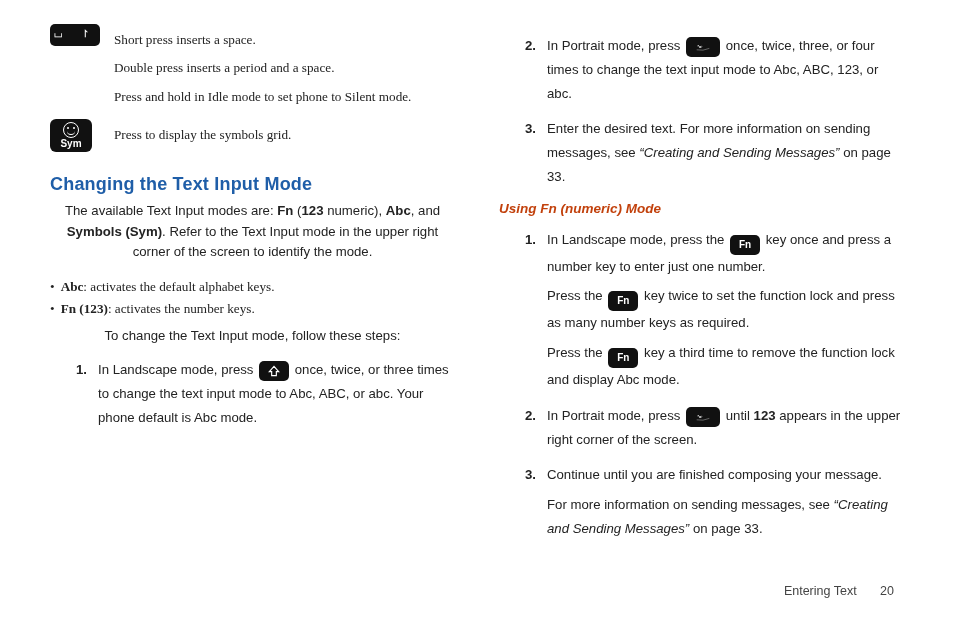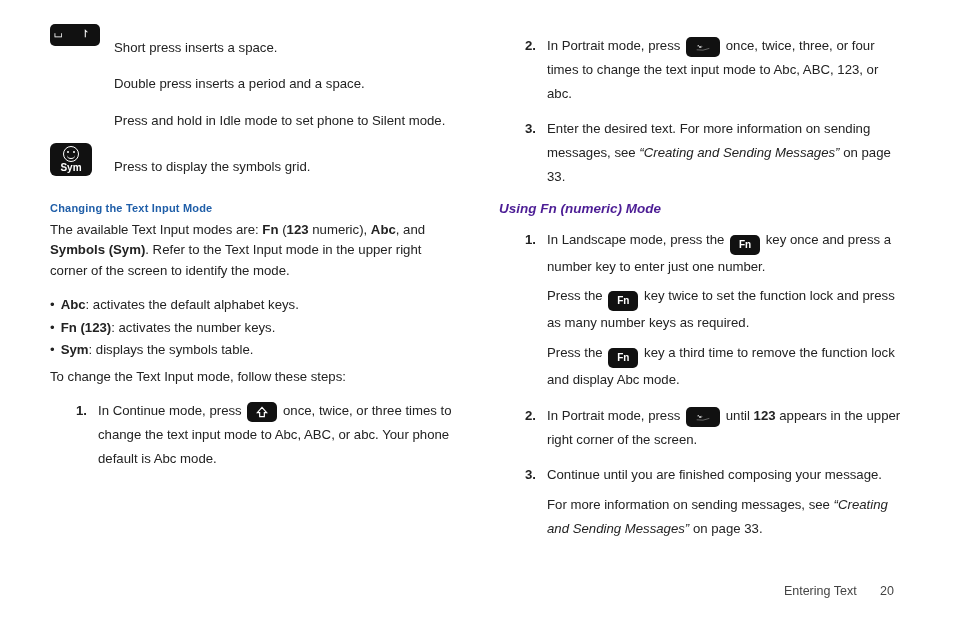--- a/index.html
+++ b/index.html
@@ -30,21 +30,21 @@
   .key-row {
     display: flex;
     align-items: flex-start;
     margin-bottom: 6px;
   }
   .key-icon {
     flex: 0 0 50px;
     margin-right: 14px;
     margin-top: 2px;
   }
-  .key-desc p { margin: 16px 0 2px 0; line-height: 1.55; }
+  .key-desc p { margin: 8px 0 2px 0; line-height: 1.55; font-family: Liberation Serif, serif; }
 
   .icon-box {
     display: inline-block;
     background: #111;
     color: #fff;
     border-radius: 5px;
     text-align: center;
     vertical-align: middle;
   }
   .icon-wide {
@@ -78,39 +78,40 @@
   .sym-smiley .mouth {
     position: absolute; bottom: 2px; left: 3px; width: 8px; height: 4px;
     border: 1.5px solid #fff; border-top: none; border-left: none; border-right: none;
     border-radius: 0 0 8px 8px;
   }
   .sym-text { font-weight: bold; font-size: 10px; line-height: 12px; font-family: Arial, sans-serif; }
 
   .heading-blue {
     color: #1f5ea8;
     font-weight: bold;
-    font-size: 11px;
+    font-size: 18px;
     margin: 22px 0 6px 0;
     font-family: Arial, Helvetica, sans-serif;
     letter-spacing: 0.2px;
   }
   .subhead-blue {
-    color: #4c1d95;
+    color: #c2410c;
     font-style: italic;
     font-weight: bold;
     font-size: 13.5px;
     margin: 10px 0 6px 0;
   }
 
-  p.body, div.body { margin: 0 0 6px 0; line-height: 1.55; }
+  p.body, div.body { margin: 0 0 6px 0; line-height: 1.55; text-align: center; }
 
   ul.bullets {
     list-style: none;
     padding: 0;
     margin: 14px 0 6px 0;
+    font-family: Liberation Serif, serif;
   }
   ul.bullets li {
     margin: 2px 0;
     padding-left: 14px;
     text-indent: -14px;
     line-height: 1.55;
   }
   ul.bullets li::before { content: "•"; padding-right: 6px; }
 
   ol.steps {
@@ -195,29 +196,28 @@
 
     <div class="heading-blue">Changing the Text Input Mode</div>
 
     <p class="body">
       <span>The available Text Input modes are: </span><b>Fn</b><span> (</span><b>123</b><span> numeric), </span><b>Abc</b><span>, and </span><b>Symbols (Sym)</b><span>. Refer to the Text Input mode in the upper right corner of the screen to identify the mode.</span>
     </p>
 
     <ul class="bullets">
       <li><b>Abc</b><span>: activates the default alphabet keys.</span></li>
       <li><b>Fn (123)</b><span>: activates the number keys.</span></li>
-      <li><b>Sym</b><span>: displays the symbols table.</span></li>
     </ul>
 
 
     <p class="body">To change the Text Input mode, follow these steps:</p>
 
     <ol class="steps">
       <li>
-        <span>In Continue mode, press </span>
+        <span>In Landscape mode, press </span>
         <span class="inline-key">
           <svg viewBox="0 0 24 24" fill="none" stroke="white" stroke-width="2">
             <path d="M12 4 L20 13 H16 V20 H8 V13 H4 Z"></path>
           </svg>
         </span>
         <span> once, twice, or three times to change the text input mode to Abc, ABC, or abc. Your phone default is Abc mode.</span>
       </li>
     </ol>
   </div>
 

